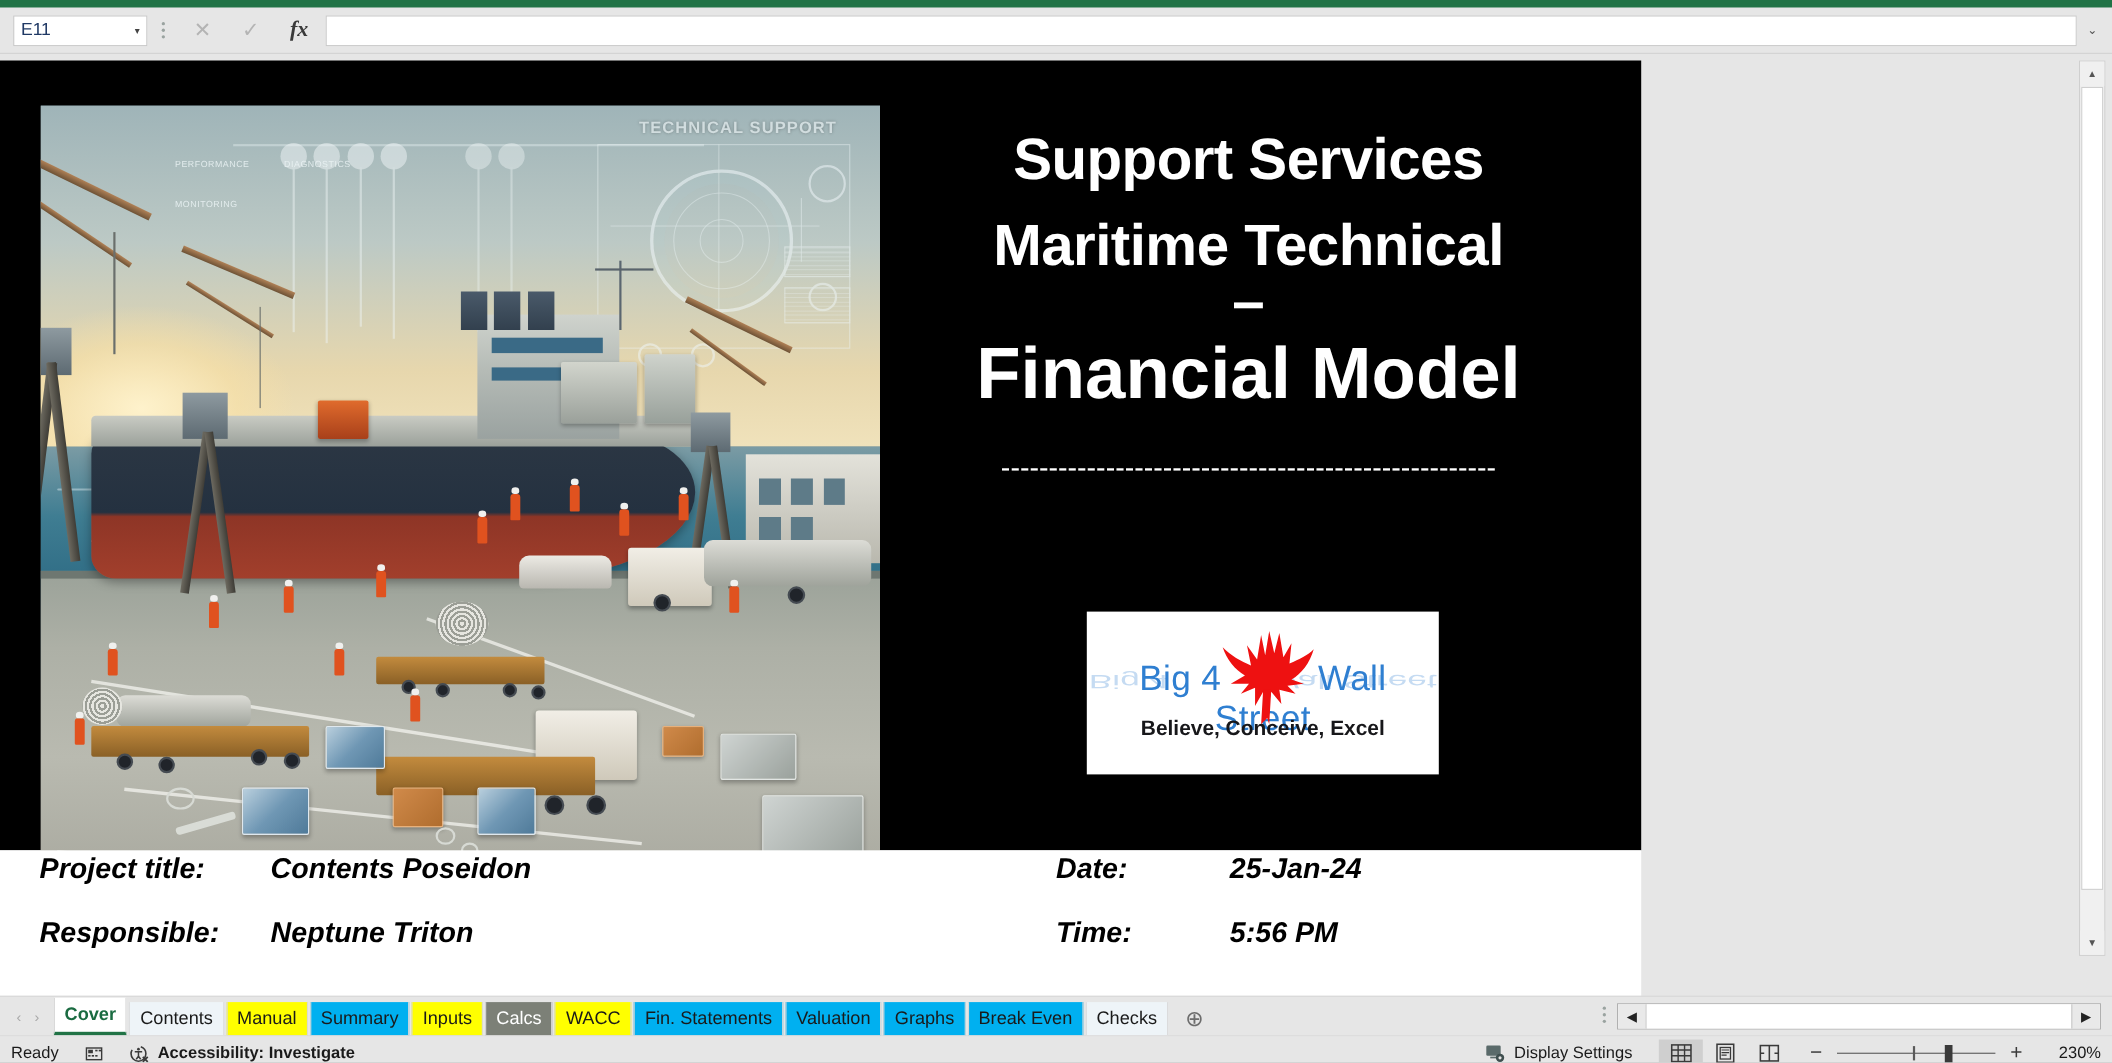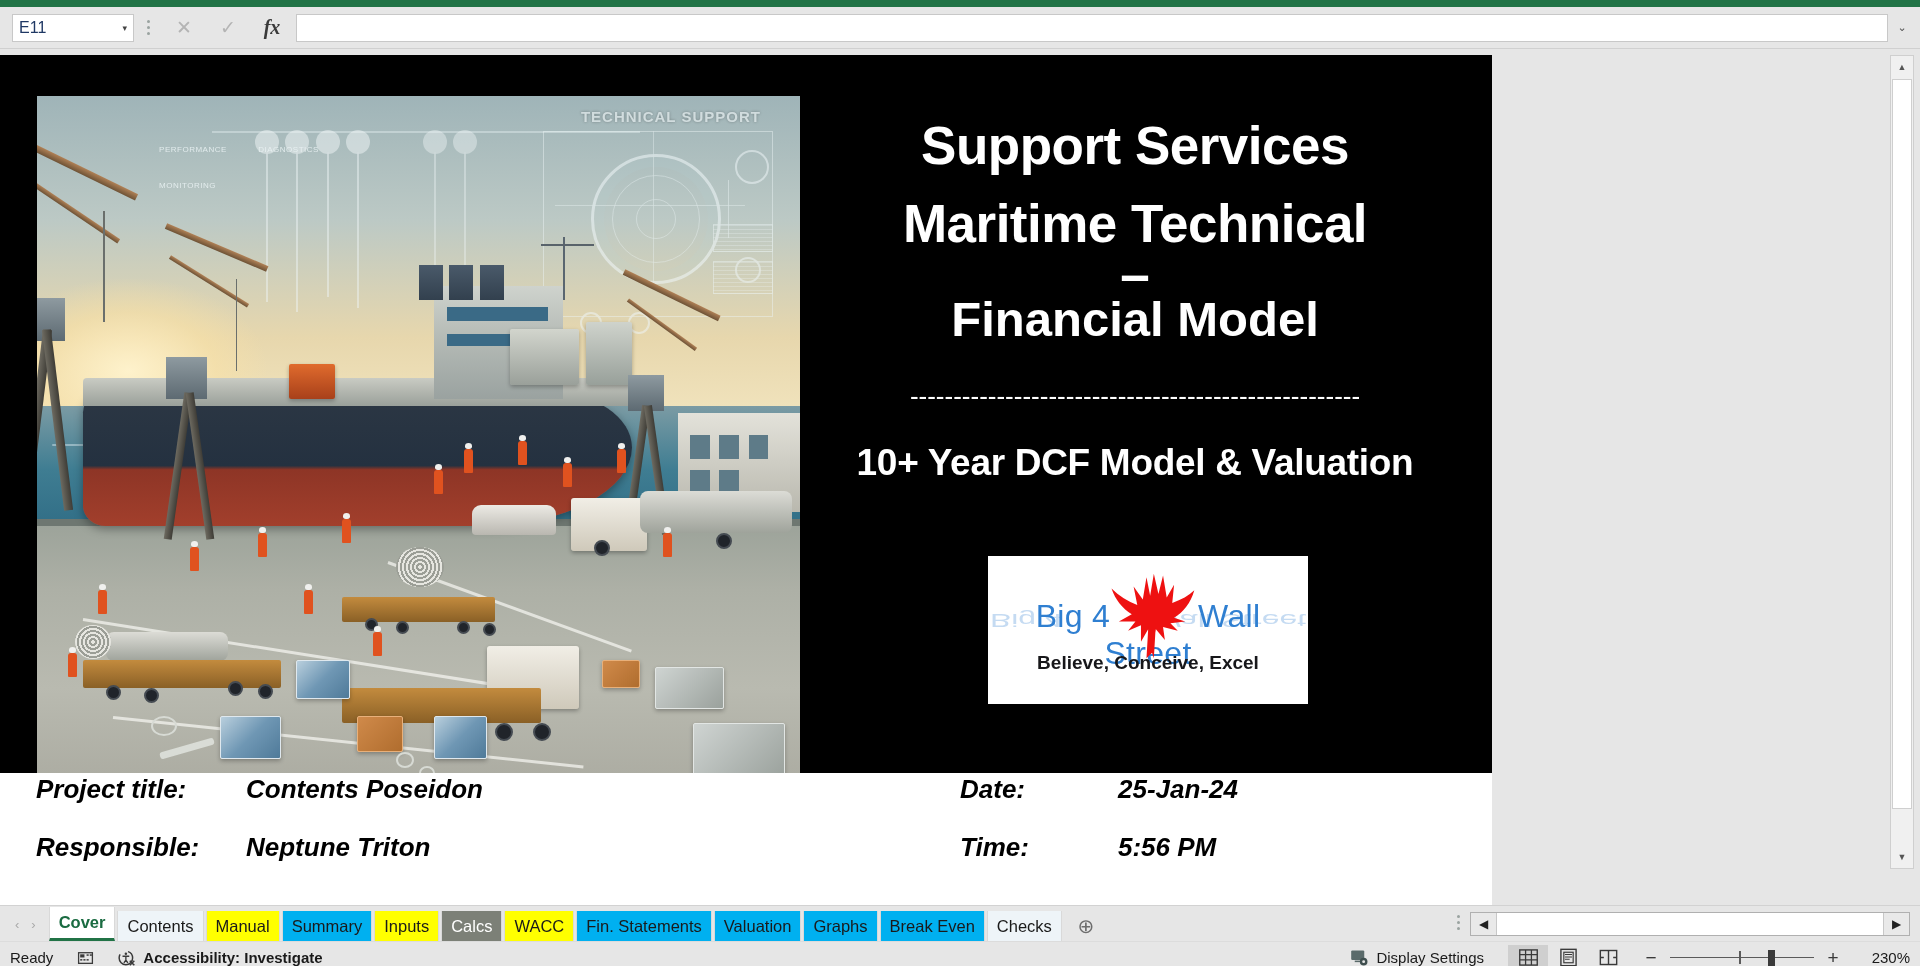--- a/index.html
+++ b/index.html
@@ -162,21 +162,21 @@
   .title-col {
     position: absolute; left: 800px; top: 41px;
     width: 670px; height: 705px;
     color: #fff; text-align: center;
   }
   .main-title {
     font-size: 53px; font-weight: bold; line-height: 1.06;
     letter-spacing: -.5px; margin-top: 22px;
   }
   .dash-row { font-size: 53px; font-weight: bold; line-height: .7; margin-top: 4px;}
-  .sub-title { font-size: 49px; font-weight: bold; line-height: 1.1; margin-top: 0; }
+  .sub-title { font-size: 66px; font-weight: bold; line-height: 1.1; margin-top: 10px; }
   .divider {
     font-size: 26px; letter-spacing: 0px; margin-top: 34px;
     white-space: nowrap; overflow: hidden; font-weight: 400;
   }
   .tagline { font-size: 37px; font-weight: bold; margin-top: 30px; letter-spacing: -.3px; }
 
   .logo-box {
     position: absolute; left: 188px; top: 460px;
     width: 320px; height: 148px; background: #fff;
     overflow: hidden;
@@ -473,21 +473,20 @@
           <div class="worker" style="left:4%;  top:79%;"></div>
         </div>
       </div>
 
       <div class="title-col">
         <div class="main-title">Support Services</div>
         <div class="main-title">Maritime Technical</div>
         <div class="dash-row">–</div>
         <div class="sub-title">Financial Model</div>
         <div class="divider">----------------------------------------------------</div>
-        <div class="tagline">10+ Year DCF Model &amp; Valuation</div>
 
         <div class="logo-box">
           <div class="logo-inner">
             <div class="logo-reflect">
               <span class="b4">Big 4</span><span>Wall Street</span>
             </div>
             <div class="logo-text">
               <span class="b4">Big 4</span><span>Wall Street</span>
             </div>
             <svg class="eagle" viewBox="0 0 100 100">

